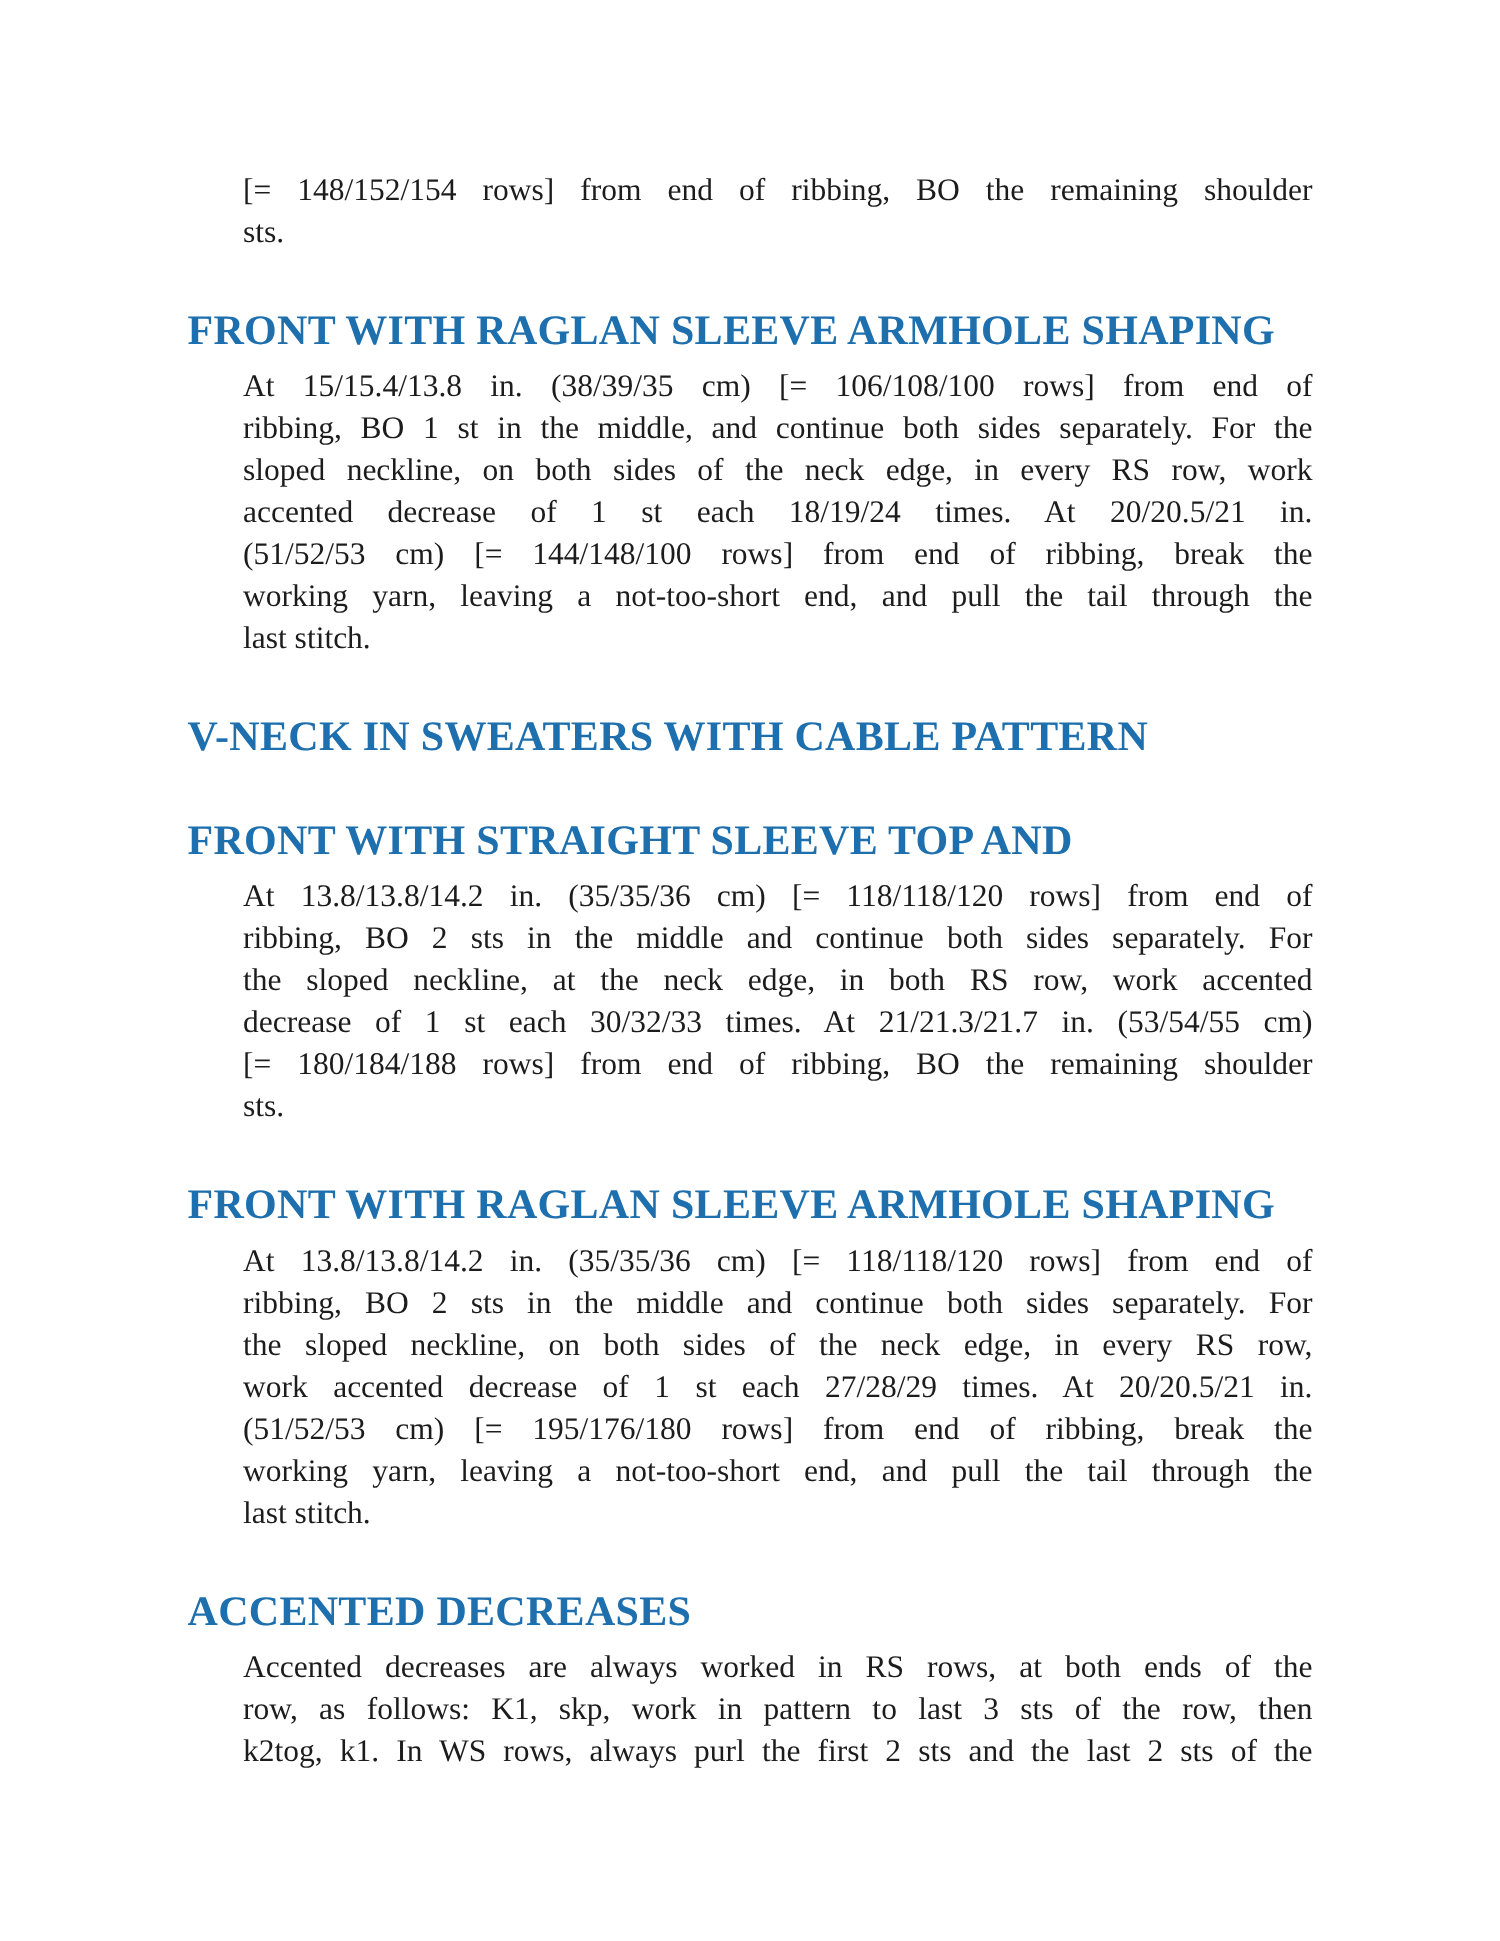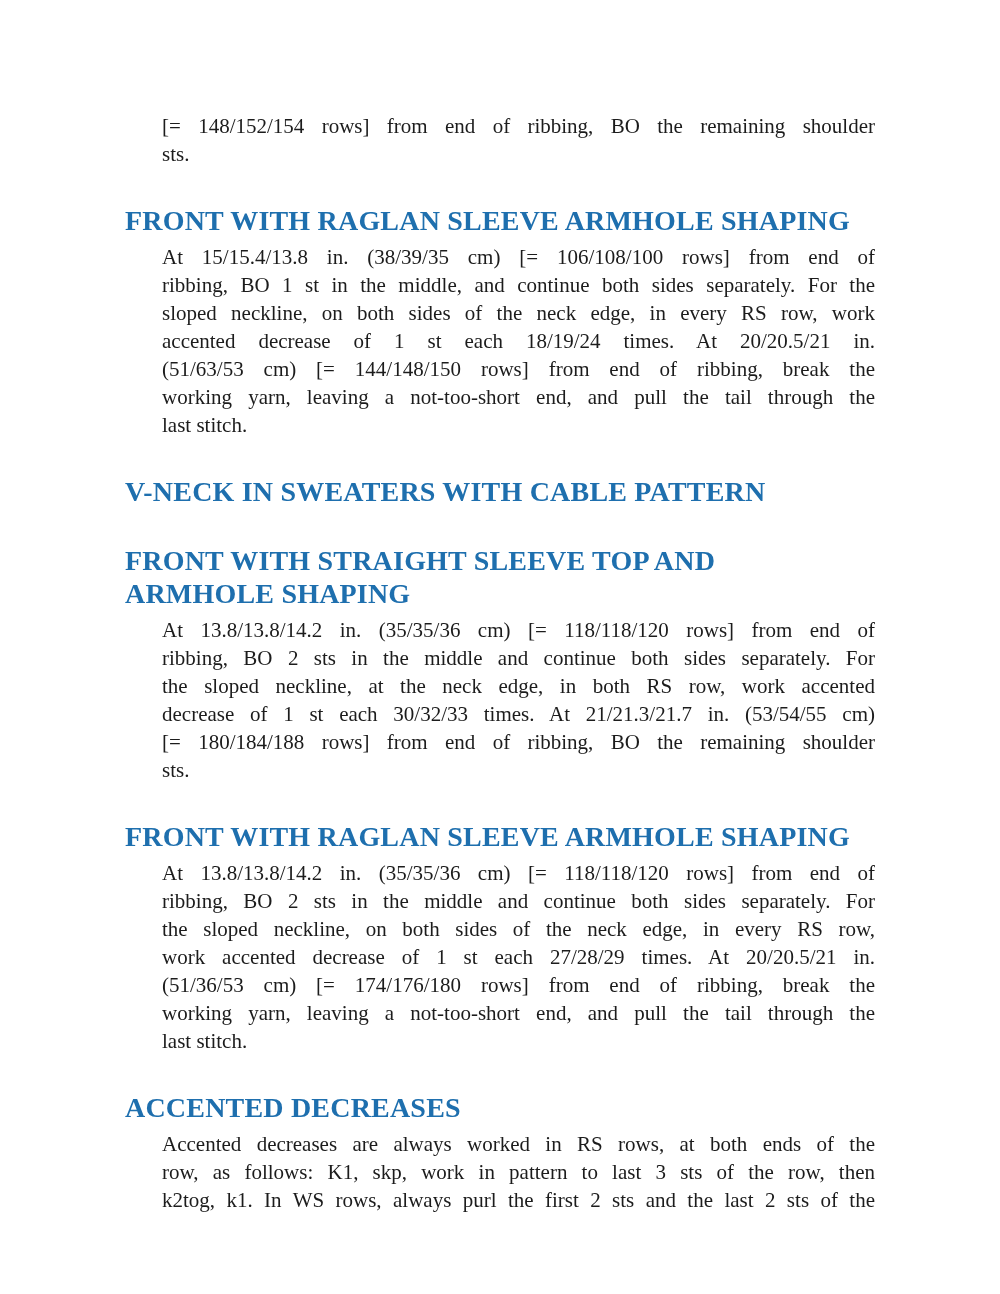--- a/index.html
+++ b/index.html
@@ -59,53 +59,52 @@
 
     <div class="heading">
       <div>FRONT WITH RAGLAN SLEEVE ARMHOLE SHAPING</div>
     </div>
 
     <div class="para">
       <div class="jline">At 15/15.4/13.8 in. (38/39/35 cm) [= 106/108/100 rows] from end of</div>
       <div class="jline">ribbing, BO 1 st in the middle, and continue both sides separately. For the</div>
       <div class="jline">sloped neckline, on both sides of the neck edge, in every RS row, work</div>
       <div class="jline">accented decrease of 1 st each 18/19/24 times. At 20/20.5/21 in.</div>
-      <div class="jline">(51/63/53 cm) [= 144/148/150 rows] from end of ribbing, break the</div>
+      <div class="jline">(51/52/53 cm) [= 144/148/100 rows] from end of ribbing, break the</div>
       <div class="jline">working yarn, leaving a not-too-short end, and pull the tail through the</div>
       <div class="lline">last stitch.</div>
     </div>
 
     <div class="heading">
       <div>V-NECK IN SWEATERS WITH CABLE PATTERN</div>
     </div>
 
     <div class="heading">
       <div>FRONT WITH STRAIGHT SLEEVE TOP AND</div>
-      <div>ARMHOLE SHAPING</div>
     </div>
 
     <div class="para">
       <div class="jline">At 13.8/13.8/14.2 in. (35/35/36 cm) [= 118/118/120 rows] from end of</div>
       <div class="jline">ribbing, BO 2 sts in the middle and continue both sides separately. For</div>
       <div class="jline">the sloped neckline, at the neck edge, in both RS row, work accented</div>
       <div class="jline">decrease of 1 st each 30/32/33 times. At 21/21.3/21.7 in. (53/54/55 cm)</div>
       <div class="jline">[= 180/184/188 rows] from end of ribbing, BO the remaining shoulder</div>
       <div class="lline">sts.</div>
     </div>
 
     <div class="heading">
       <div>FRONT WITH RAGLAN SLEEVE ARMHOLE SHAPING</div>
     </div>
 
     <div class="para">
       <div class="jline">At 13.8/13.8/14.2 in. (35/35/36 cm) [= 118/118/120 rows] from end of</div>
       <div class="jline">ribbing, BO 2 sts in the middle and continue both sides separately. For</div>
       <div class="jline">the sloped neckline, on both sides of the neck edge, in every RS row,</div>
       <div class="jline">work accented decrease of 1 st each 27/28/29 times. At 20/20.5/21 in.</div>
-      <div class="jline">(51/36/53 cm) [= 174/176/180 rows] from end of ribbing, break the</div>
+      <div class="jline">(51/52/53 cm) [= 195/176/180 rows] from end of ribbing, break the</div>
       <div class="jline">working yarn, leaving a not-too-short end, and pull the tail through the</div>
       <div class="lline">last stitch.</div>
     </div>
 
     <div class="heading">
       <div>ACCENTED DECREASES</div>
     </div>
 
     <div class="para">
       <div class="jline">Accented decreases are always worked in RS rows, at both ends of the</div>

